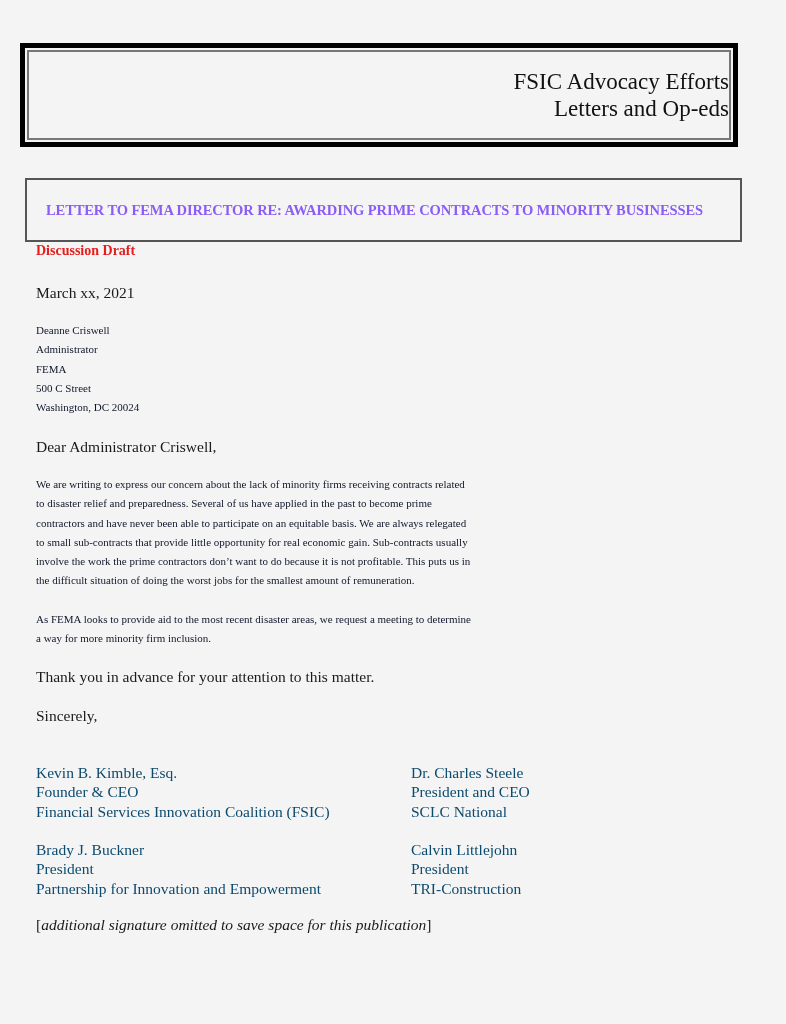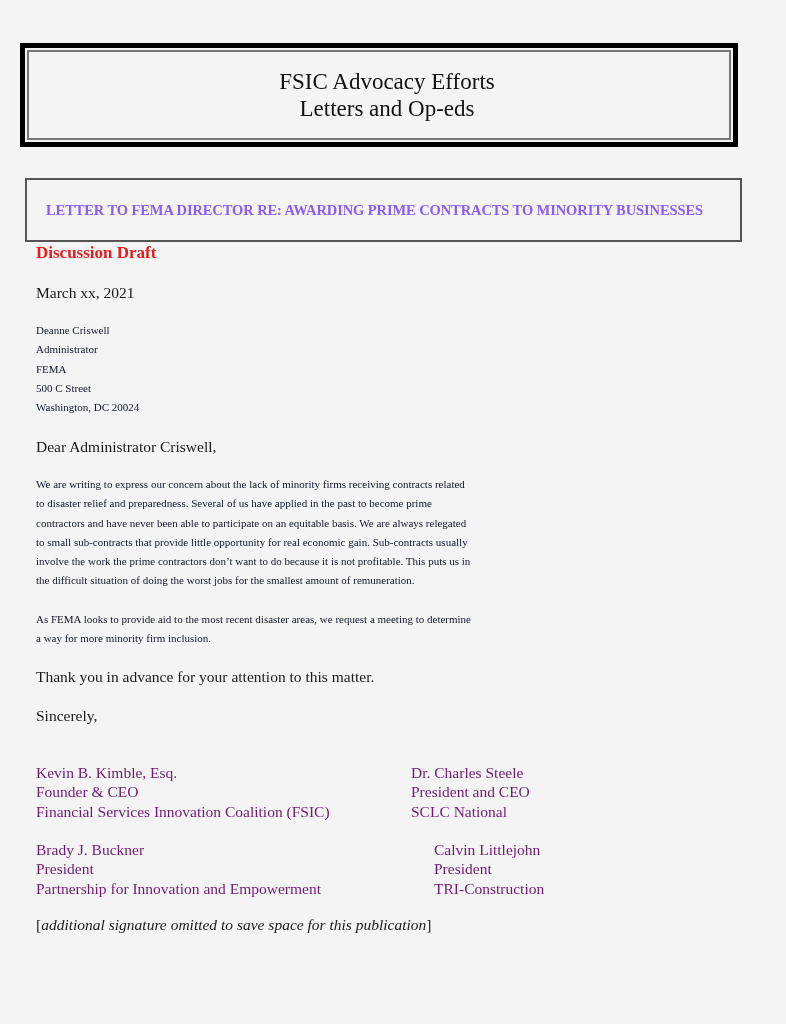--- a/index.html
+++ b/index.html
@@ -23,21 +23,21 @@
       height: 94px;
       border: 5px solid #000;
       background: #f4f4f4;
     }
     .title-inner {
       position: absolute;
       left: 2px; top: 2px; right: 2px; bottom: 2px;
       border: 2px solid #777;
       display: flex;
       flex-direction: column;
-      align-items: center;
+      align-items: flex-end;
       justify-content: center;
       padding-left: 16px;
     }
     .title-line {
       font-family: "Liberation Serif", serif;
       font-size: 23px;
       line-height: 27px;
       color: #111;
     }
     .subject-box {
@@ -58,21 +58,21 @@
       color: #8b5cf6;
       letter-spacing: -0.1px;
       text-align: right;
     }
     .draft {
       position: absolute;
       left: 36px;
       top: 243px;
       font-family: "Liberation Serif", serif;
       font-weight: bold;
-      font-size: 17px;
+      font-size: 14px;
       color: #e41d1d;
     }
     .text {
       position: absolute;
       left: 36px;
       font-family: "Liberation Serif", serif;
       font-size: 15.5px;
       line-height: 19.3px;
       color: #1a1a1a;
       white-space: pre;
@@ -85,21 +85,21 @@
       font-size: 11px;
       line-height: 19.3px;
       color: #0f172a;
     }
     .para .ln { display: block; white-space: nowrap; }
     .sig {
       position: absolute;
       font-family: "Liberation Serif", serif;
       font-size: 15.5px;
       line-height: 19.3px;
-      color: #701a75;
+      color: #0c4a6e;
     }
     .sig .ln { display: block; white-space: nowrap; }
     .note {
       position: absolute;
       left: 36px;
       top: 916px;
       font-family: "Liberation Serif", serif;
       font-size: 15.5px;
       color: #1a1a1a;
     }
@@ -162,21 +162,21 @@
   <span class="ln">President and CEO</span>
   <span class="ln">SCLC National</span>
 </div>
 
 <div class="sig" style="left:36px; top:840px;">
   <span class="ln">Brady J. Buckner</span>
   <span class="ln">President</span>
   <span class="ln">Partnership for Innovation and Empowerment</span>
 </div>
 
-<div class="sig" style="left:411px; top:840px;margin-left:23px;">
+<div class="sig" style="left:411px; top:840px;">
   <span class="ln">Calvin Littlejohn</span>
   <span class="ln">President</span>
   <span class="ln">TRI-Construction</span>
 </div>
 
 <div class="note">
   <span>[</span><em>additional signature omitted to save space for this publication</em><span>]</span>
 </div>
 
 </body></html>

